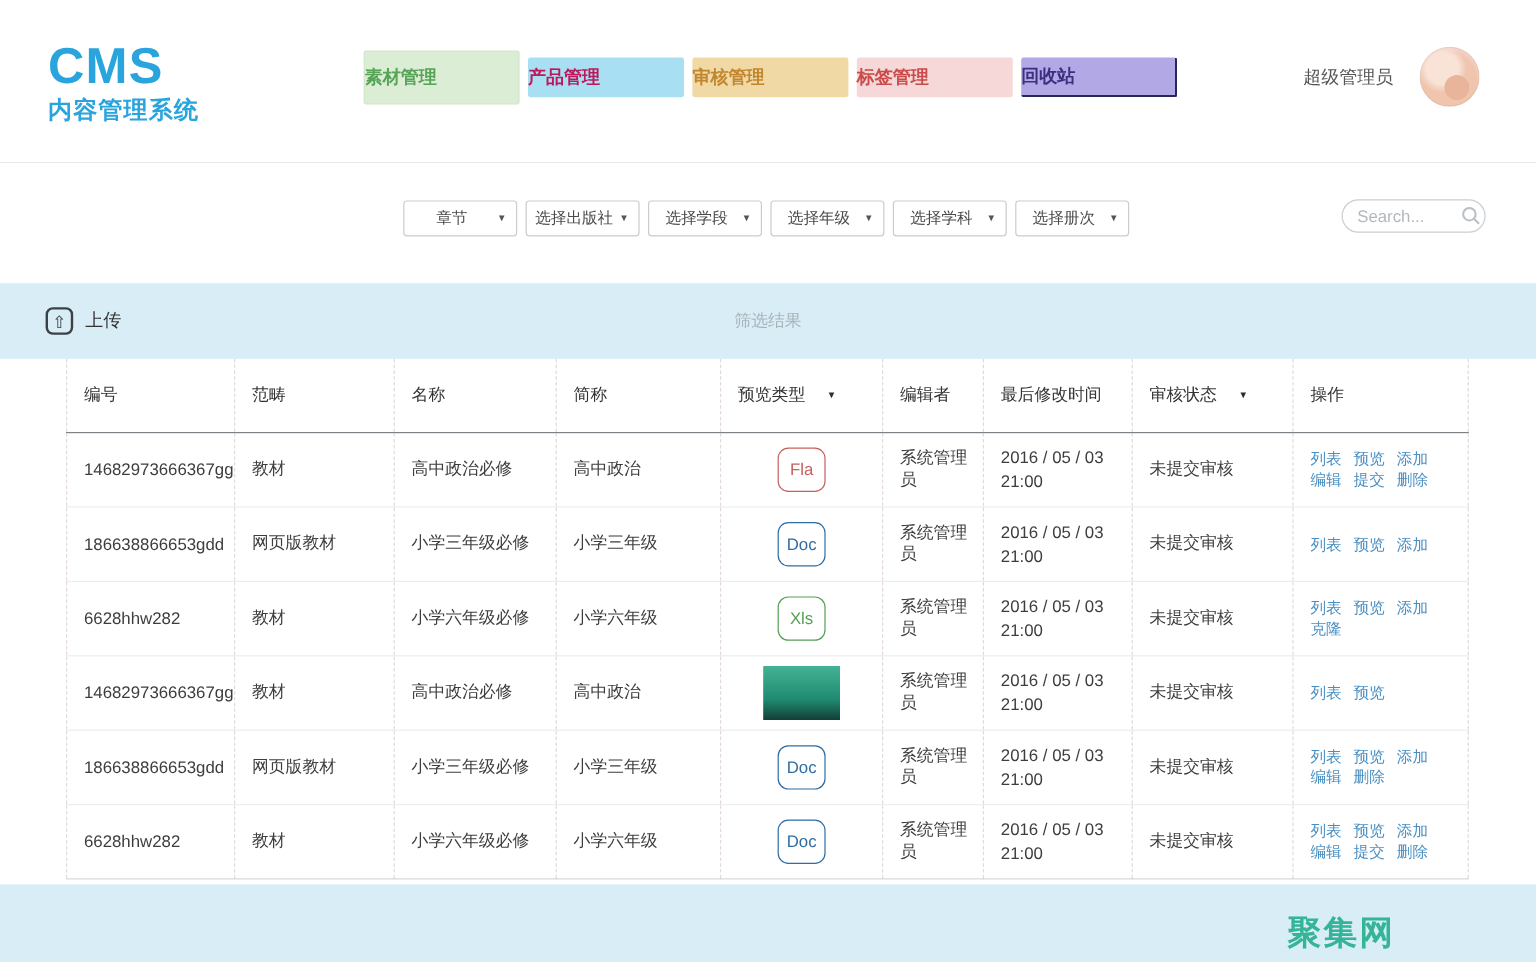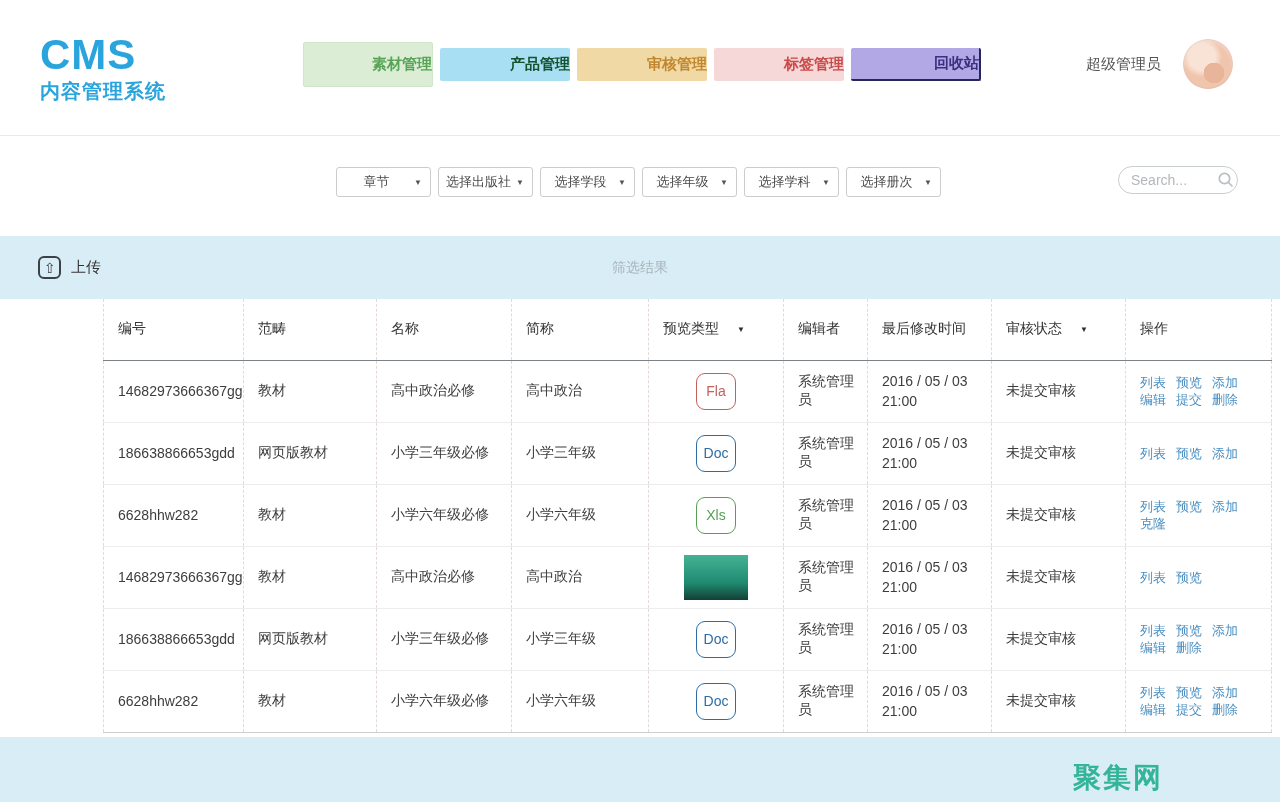--- a/index.html
+++ b/index.html
@@ -6,21 +6,21 @@
   html,body { width:1280px; height:802px; overflow:hidden; }
   body { font-family:"Liberation Sans","DejaVu Sans",sans-serif; background:#ffffff; color:#333; }
   .page { position:relative; width:1280px; height:802px; background:#fff; }
 
   
   .header { position:relative; height:136px; background:#fff; border-bottom:1px solid #e9e9e9; }
   .brand { position:absolute; left:40px; top:34px; }
   .brand-logo { font-size:42px; font-weight:bold; color:#29a4dd; letter-spacing:1px; line-height:1.0; }
   .brand-sub { font-size:20px; font-weight:bold; color:#29a4dd; margin-top:2px; letter-spacing:1px; }
   .nav { position:absolute; left:303px; top:0; height:128px; display:flex; align-items:center; gap:7px; }
-  .tab { width:130px; height:33px; display:flex; align-items:center; justify-content:flex-end;
+  .tab { width:130px; height:33px; display:flex; align-items:center; justify-content:flex-start;
          font-size:15px; font-weight:bold; border-radius:2px; cursor:pointer; }
   .tab-lg { height:45px; border:1px solid #cfe6c8; }
   .userbox { position:absolute; right:47px; top:0; height:128px; display:flex; align-items:center; gap:22px; }
   .username { font-size:15px; color:#555; }
   .avatar { width:50px; height:50px; border-radius:50%;
             background:
               radial-gradient(circle at 62% 68%, #e8b49a 0 22%, transparent 23%),
               radial-gradient(circle at 38% 36%, #f8e3d6 0 30%, transparent 45%),
               radial-gradient(circle at 50% 55%, #f0c5ae 0 60%, #f6d9d5 75%, #fbeceb 100%);
             box-shadow:inset 0 0 0 1px rgba(0,0,0,0.05); }
@@ -42,21 +42,21 @@
   
   .band { position:relative; height:63px; background:#d9edf7; display:flex; align-items:center; }
   .upload { display:flex; align-items:center; gap:10px; margin-left:38px; cursor:pointer; }
   .upload-icon { width:23px; height:23px; border:2px solid #3c4146; border-radius:6px;
                  display:flex; align-items:center; justify-content:center; font-size:14px; color:#3c4146;
                  line-height:1; background:transparent; }
   .upload-label { font-size:15px; color:#333; }
   .band-title { position:absolute; left:0; right:0; text-align:center; font-size:14px; color:#a9b4ba; pointer-events:none; }
 
   
-  .table-wrap { background:#fff;margin-left:48px; }
+  .table-wrap { background:#fff; }
   table { border-collapse:collapse; table-layout:fixed; width:1168px; margin-left:55px; }
   col.c1{width:140px} col.c2{width:133px} col.c3{width:135px} col.c4{width:137px}
   col.c5{width:135px} col.c6{width:84px}  col.c7{width:124px} col.c8{width:134px} col.c9{width:146px}
   th { height:61px; text-align:left; padding-left:14px; font-size:14px; font-weight:400; color:#333;
        border-left:1px dashed #e3d9d9; }
   th:last-child { border-right:1px dashed #e3d9d9; }
   thead tr { border-bottom:1px solid #7d8287; }
   td { height:62px; padding-left:14px; font-size:14px; color:#3d3d3d;
        border-left:1px dashed #e3d9d9; vertical-align:middle; }
   td:last-child { border-right:1px dashed #e3d9d9; }
@@ -83,21 +83,21 @@
 
   <div class="header">
     <div class="brand">
       <div class="brand-logo">CMS</div>
       <div class="brand-sub">内容管理系统</div>
     </div>
     <div class="nav">
       <div class="tab tab-lg" style="background: rgb(220, 237, 213); color: rgb(87, 164, 87);">
           <span>素材管理</span>
         </div>
-      <div class="tab" style="background: rgb(168, 223, 242); color: #14532d;">
+      <div class="tab" style="background: rgb(168, 223, 242); color: #be185d;">
           <span>产品管理</span>
         </div>
       <div class="tab" style="background: rgb(240, 217, 164); color: rgb(194, 135, 46);">
           <span>审核管理</span>
         </div>
       <div class="tab" style="background: rgb(246, 216, 216); color: rgb(203, 74, 74);">
           <span>标签管理</span>
         </div>
       <div class="tab" style="background: rgb(179, 168, 230); color: rgb(60, 47, 128); border-right: 2px solid rgb(38, 38, 90); border-bottom: 2px solid rgb(38, 38, 90);">
           <span>回收站</span>

